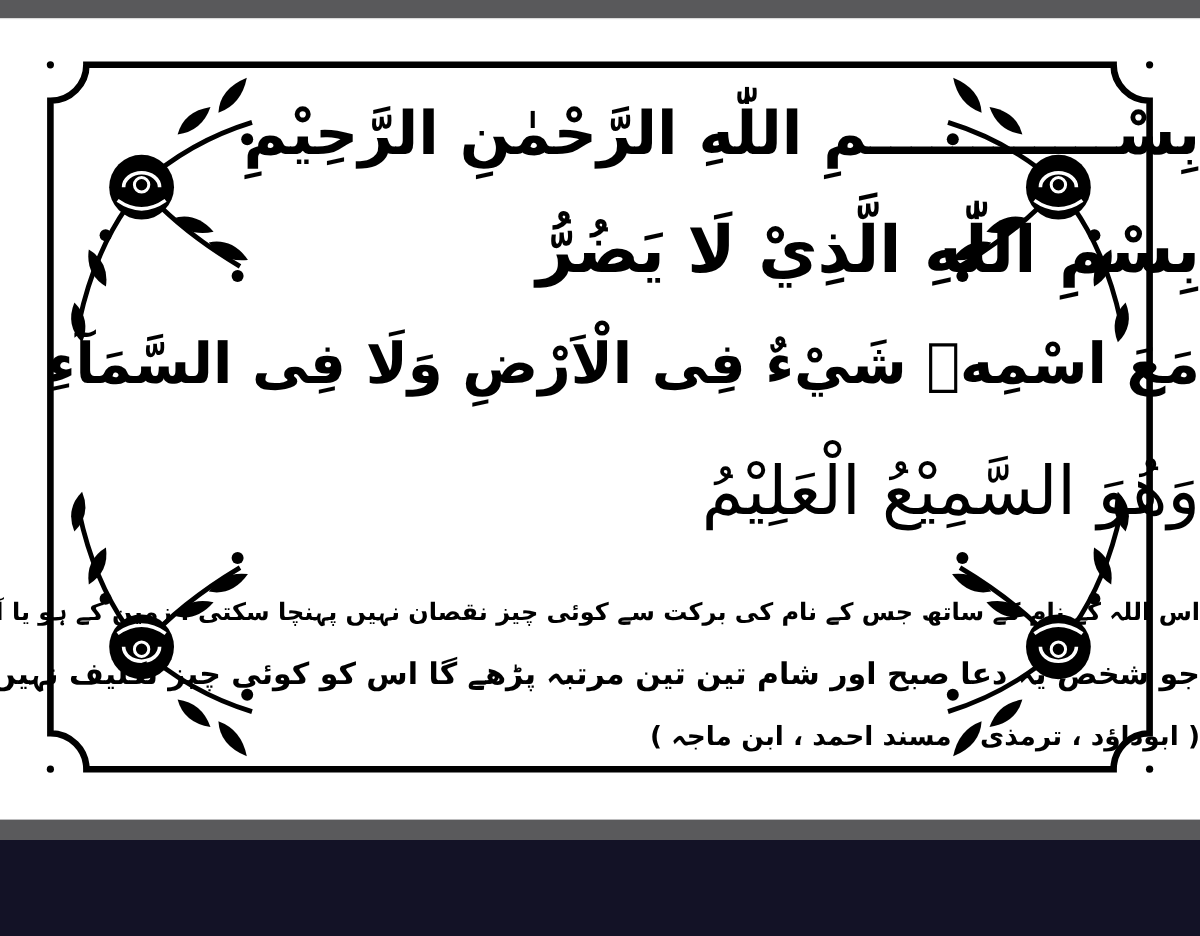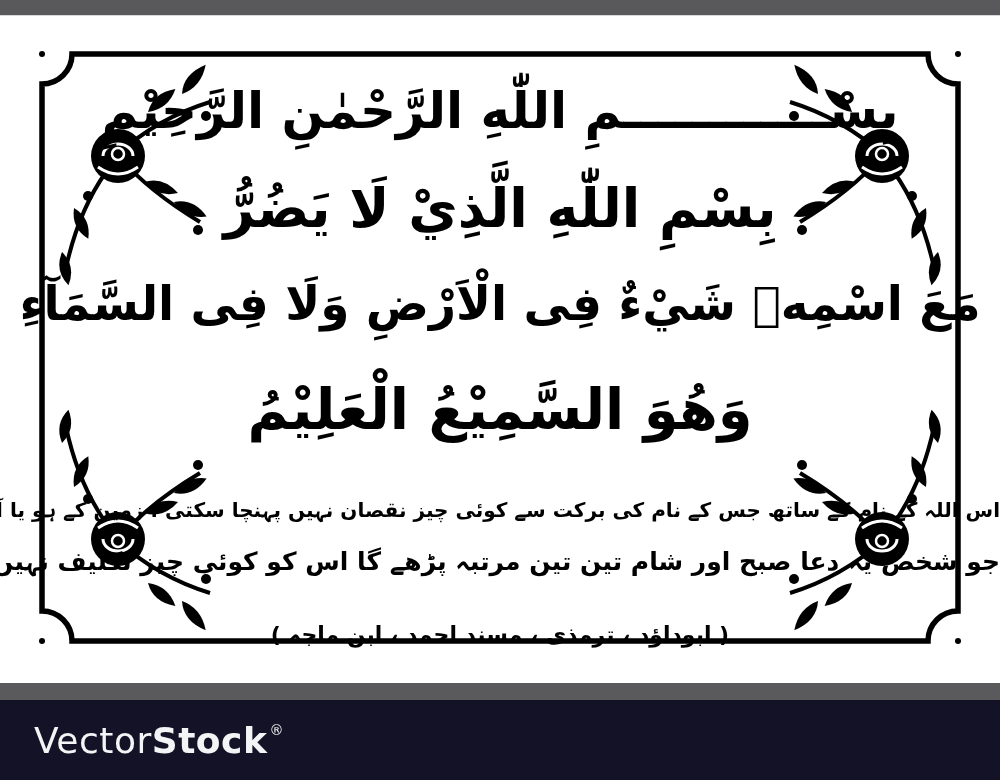--- a/index.html
+++ b/index.html
@@ -23,32 +23,31 @@
     background:var(--topbar-gray);
     border-bottom:1px solid #d9d9d9;
   }
   .canvas{
     position:absolute;left:0;top:16px;width:1000px;height:667px;
     background:var(--paper);
   }
   .frame-svg{position:absolute;left:0;top:16px;width:1000px;height:668px;}
   .textline{
     position:absolute;left:0;width:1000px;
-    text-align:center;
     direction:rtl;
     white-space:nowrap;
     color:var(--ink);
   }
   .bismillah{top:74px;font-size:50px;font-weight:600;line-height:1.5;}
   .dua1{top:168px;font-size:54px;font-weight:700;line-height:1.5;}
   .dua2{top:266px;font-size:47px;font-weight:700;line-height:1.6;}
-  .dua3{top:368px;font-size:56px;font-weight:700;line-height:1.5;}
+  .dua3{top:368px;font-size:56px;font-weight:400;line-height:1.5;}
   .urdu1{top:494px;font-size:20px;font-weight:700;line-height:1.6;}
   .urdu2{top:542px;font-size:25px;font-weight:700;line-height:1.6;}
-  .refline{top:598px;font-size:22px;font-weight:700;line-height:1.5;margin-top:20px;}
+  .refline{top:598px;font-size:22px;font-weight:700;line-height:1.5;}
   .footer-gray{
     position:absolute;left:0;top:683px;width:1000px;height:17px;
     background:var(--footer-gray);
   }
   .brandbar{
     position:absolute;left:0;top:700px;width:1000px;height:80px;
     background:var(--brand-navy);
     display:flex;align-items:center;justify-content:space-between;
     padding:0 34px;
     color:#f4f4f6;
@@ -109,18 +108,13 @@
 <div class="textline dua1" dir="rtl">بِسْمِ اللّٰهِ الَّذِيْ لَا يَضُرُّ</div>
 <div class="textline dua2" dir="rtl">مَعَ اسْمِهٖ شَيْءٌ فِی الْاَرْضِ وَلَا فِی السَّمَآءِ</div>
 <div class="textline dua3" dir="rtl">وَهُوَ السَّمِيْعُ الْعَلِيْمُ</div>
 <div class="textline urdu1" dir="rtl">اس اللہ کے نام کے ساتھ جس کے نام کی برکت سے کوئی چیز نقصان نہیں پہنچا سکتی ، زمین کے ہو یا آسمانوں کی اور وہ خوب سننے والا خوب جاننے والا ہے</div>
 <div class="textline urdu2" dir="rtl">جو شخص یہ دعا صبح اور شام تین تین مرتبہ پڑھے گا اس کو کوئی چیز تکلیف نہیں دے گی ۔</div>
 <div class="textline refline" dir="rtl">( ابوداؤد ، ترمذی ، مسند احمد ، ابن ماجہ )</div>
 
 <div class="footer-gray"></div>
 
 <div class="brandbar">
-  <div class="brand">
-    <span class="light">Vector</span>
-      <span class="bold">Stock</span>
-      <span class="reg">®</span>
-  </div>
 </div>
 
 </body></html>

